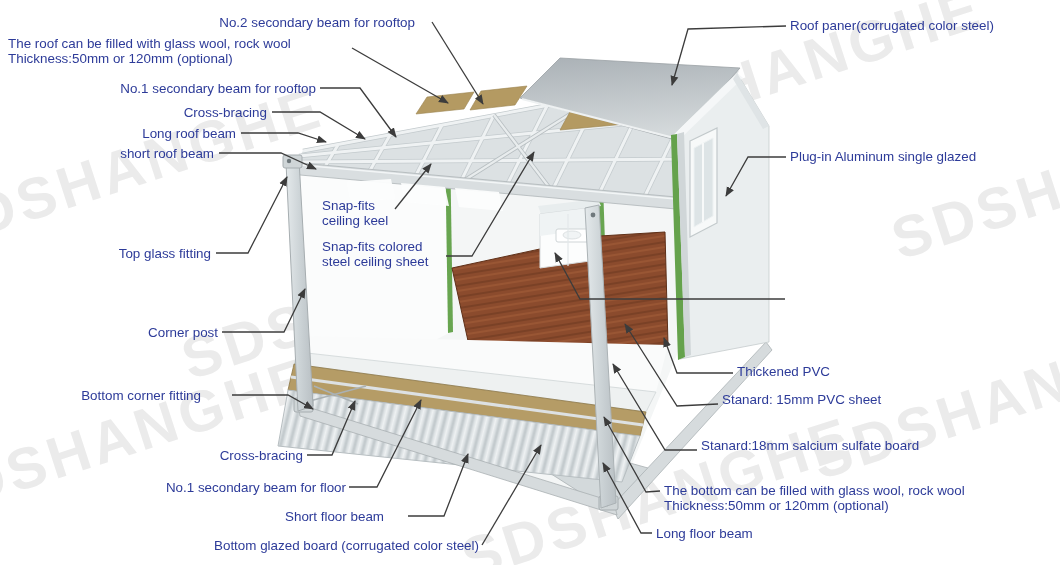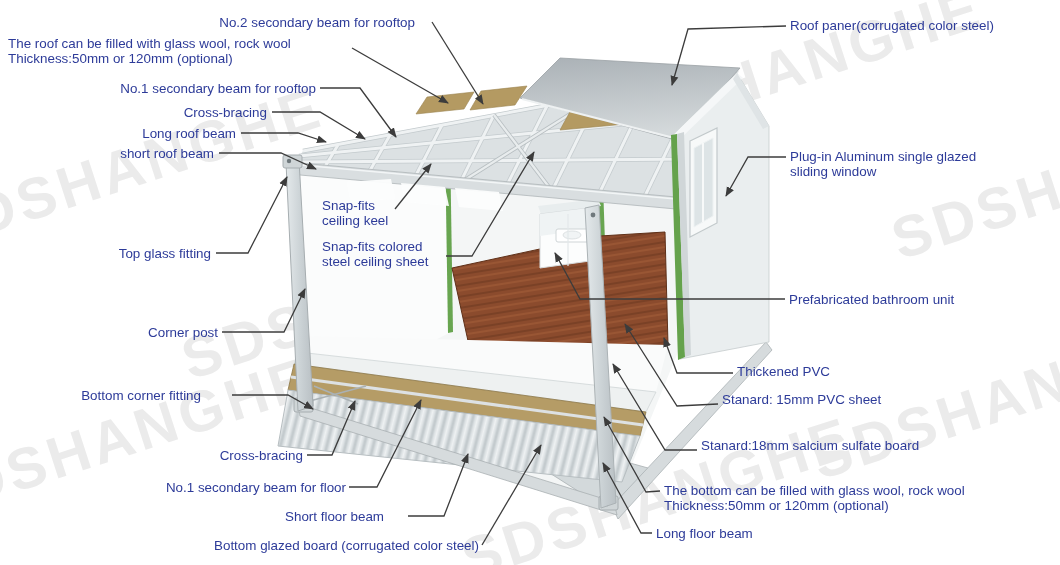--- a/index.html
+++ b/index.html
@@ -225,23 +225,21 @@
 <div class="lbl ra" style="right:842px;top:325px">Corner post</div>
 <div class="lbl ra" style="right:859px;top:388px">Bottom corner fitting</div>
 <div class="lbl ra" style="right:757px;top:448px">Cross-bracing</div>
 <div class="lbl ra" style="right:714px;top:480px">No.1 secondary beam for floor</div>
 <div class="lbl ra" style="right:676px;top:509px">Short floor beam</div>
 <div class="lbl ra" style="right:581px;top:538px">Bottom glazed board (corrugated color steel)</div>
 
 <div class="lbl" style="left:790px;top:18px">Roof paner(corrugated color steel)</div>
 <div class="lbl" style="left:790px;top:149px">
   <div>Plug-in Aluminum single glazed</div>
-  <div>sliding window</div>
-</div>
-<div class="lbl" style="left:789px;top:292px">Prefabricated bathroom unit</div>
+</div>
 <div class="lbl" style="left:737px;top:364px">Thickened PVC</div>
 <div class="lbl" style="left:722px;top:392px">
   <div>Stanard: 15mm PVC sheet</div>
 </div>
 <div class="lbl" style="left:701px;top:438px">
   <div>Stanard:18mm salcium sulfate board</div>
 </div>
 <div class="lbl" style="left:664px;top:483px">
   <div>The bottom can be filled with glass wool, rock wool</div>
   <div>Thickness:50mm or 120mm (optional)</div>

